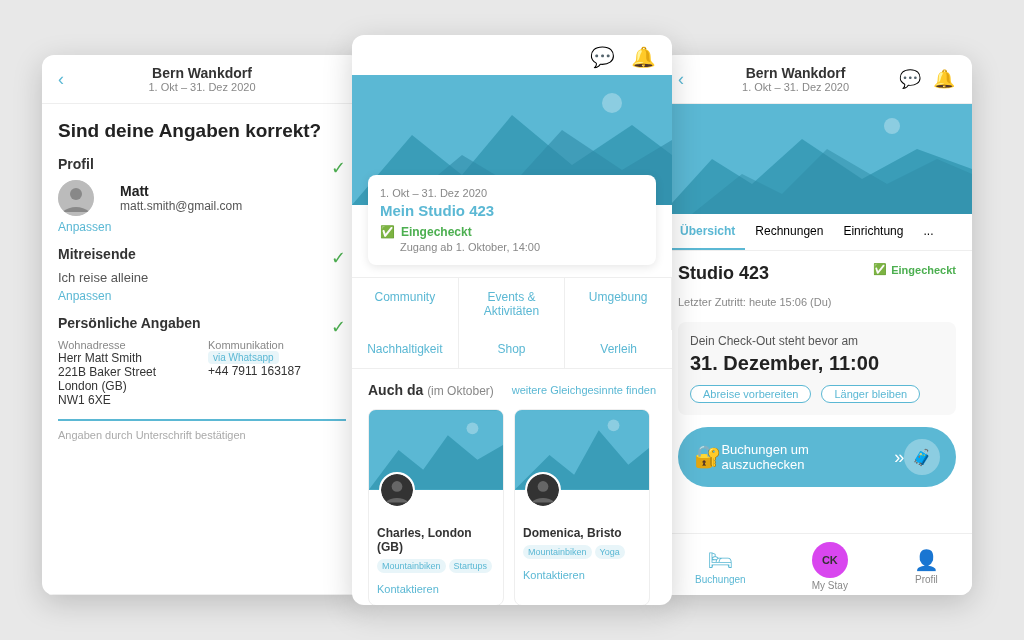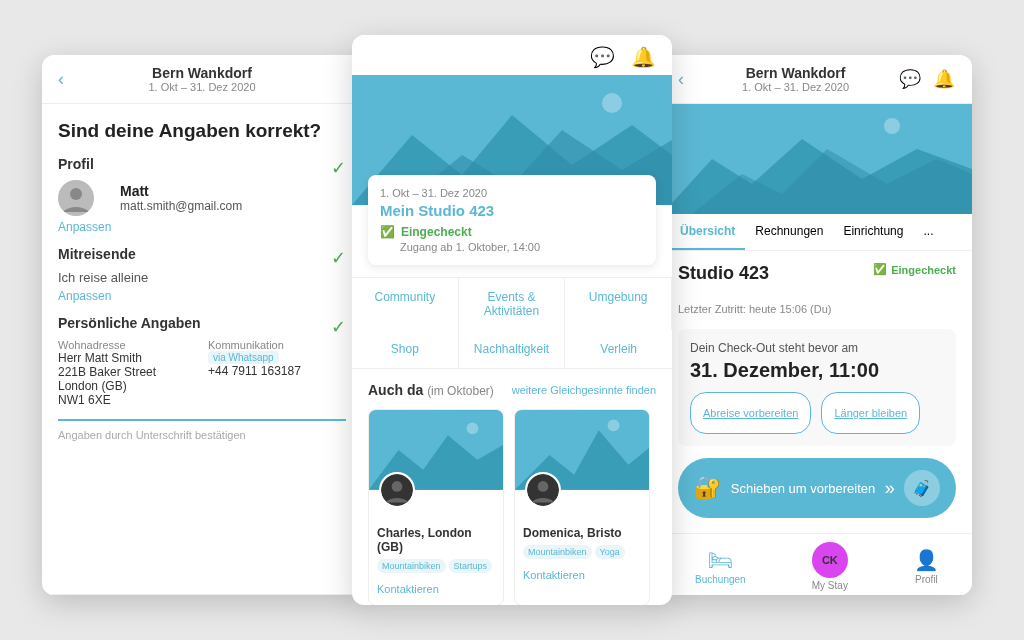--- a/index.html
+++ b/index.html
@@ -441,21 +441,21 @@
       font-weight: 600;
     }
 
     .right-content {
       padding: 12px 16px;
     }
     .right-content .studio-header {
       display: flex;
       justify-content: space-between;
       align-items: flex-start;
-      margin-bottom: 19px;
+      margin-bottom: 12px;
     }
     .right-content .studio-header .sname {
       font-size: 18px;
       font-weight: 700;
       color: #222;
     }
     .right-content .studio-header .checked {
       display: flex;
       align-items: center;
       gap: 4px;
@@ -488,24 +488,23 @@
     }
     .checkout-actions {
       display: flex;
       gap: 10px;
     }
     .co-btn {
       border: 1px solid #5bb8d4;
       background: #fff;
       color: #5bb8d4;
       border-radius: 16px;
-      padding: 14px 12px;
+      padding: 2px 12px;
       font-size: 11px;
       cursor: pointer;
-      text-decoration: underline;
     }
 
     .slide-bar {
       background: #5bb8d4;
       border-radius: 30px;
       padding: 12px 16px;
       display: flex;
       align-items: center;
       justify-content: space-between;
       margin-bottom: 0;
@@ -669,22 +668,22 @@
         <span>✅</span>
         <span>Eingecheckt</span>
       </div>
       <div class="access-text">Zugang ab 1. Oktober, 14:00</div>
     </div>
 
     <div class="nav-grid">
       <div class="nav-item">Community</div>
       <div class="nav-item">Events &amp;<br>Aktivitäten</div>
       <div class="nav-item">Umgebung</div>
+      <div class="nav-item leaf">Nachhaltigkeit</div>
       <div class="nav-item">Shop</div>
-      <div class="nav-item leaf">Nachhaltigkeit</div>
       <div class="nav-item">Verleih</div>
     </div>
 
     <div class="auch-da">
       <div class="auch-da-header">
         <div>
           <span class="title" style="font-size:14px;font-weight:600;color:#333;">Auch da <span style="font-size:12px;font-weight:400;color:#888;">(im Oktober)</span></span>
         </div>
         <span class="find-link">weitere Gleichgesinnte finden</span>
       </div>
@@ -787,21 +786,21 @@
         <div class="co-title">Dein Check-Out steht bevor am</div>
         <div class="co-date">31. Dezember, 11:00</div>
         <div class="checkout-actions">
           <button class="co-btn">Abreise vorbereiten</button>
           <button class="co-btn">Länger bleiben</button>
         </div>
       </div>
 
       <div class="slide-bar">
         <span class="slide-icon">🔐</span>
-        <span class="slide-text">Schieben um vorbereiten</span>
+        <span class="slide-text">Buchungen um auszuchecken</span>
         <span class="slide-arrows">»</span>
         <div class="slide-end-icon">🧳</div>
       </div>
     </div>
 
     <div class="right-bottom-nav">
       <div class="rbn-item active">
         <span class="rbn-icon">🛏</span>
         <span>Buchungen</span>
       </div>

